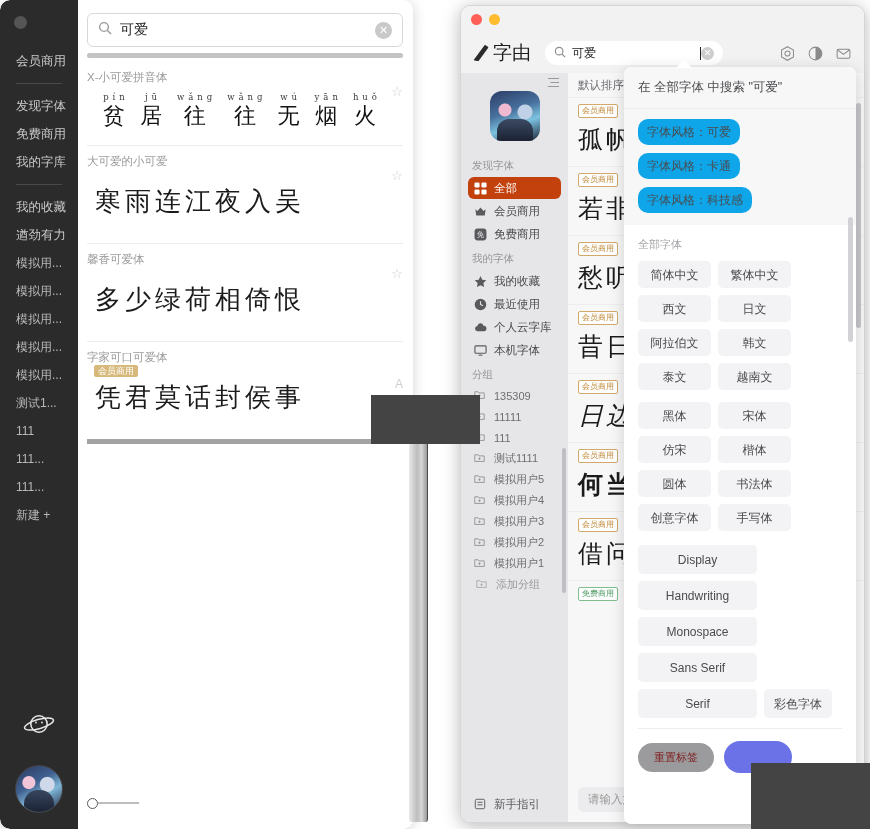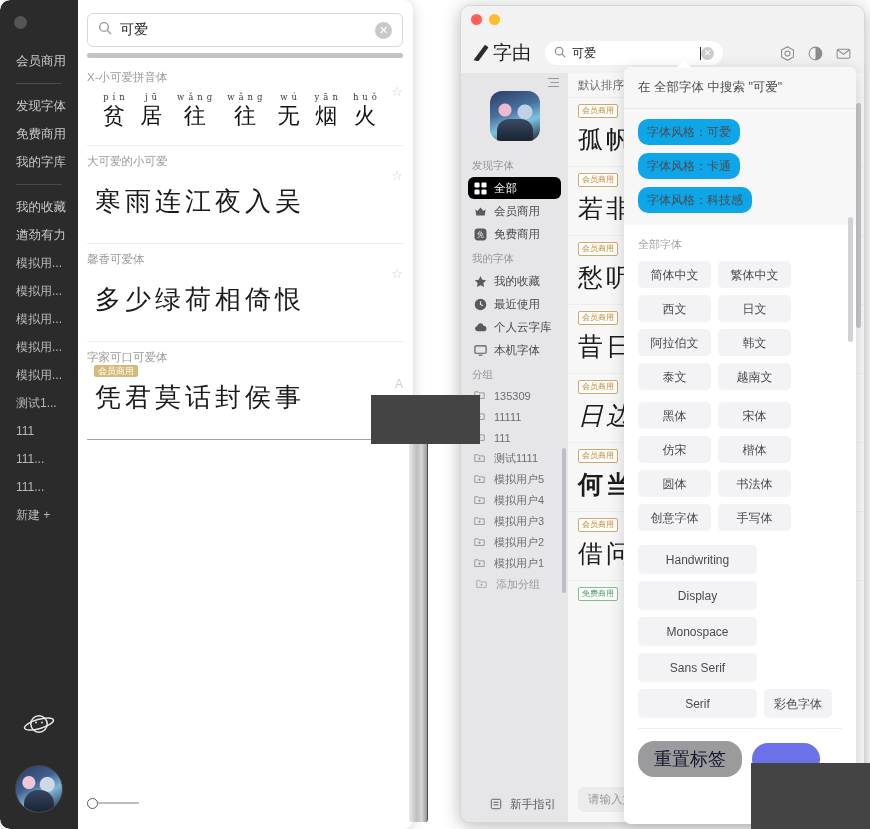--- a/index.html
+++ b/index.html
@@ -68,21 +68,21 @@
   }
   #left-scroll-track{
     position:absolute;left:9px;top:53px;right:10px;height:5px;
     background:#e8e8e8;border-radius:3px;
   }
   #left-scroll-thumb{position:absolute;left:0;top:0;width:100%;height:100%;
     background:#c4c4c4;border-radius:3px;}
 
   #left-list{position:absolute;left:9px;top:62px;right:10px;bottom:60px;overflow:hidden;}
   .fcard{padding:8px 0 6px 0;border-bottom:1px solid #ededed;}
-  .fcard:last-child{border-bottom:1px solid #a3a3a3;}
+  .fcard:last-child{border-bottom:5px solid #a3a3a3;}
   .fcard-head{display:flex;align-items:flex-start;height:18px;flex-direction:column;}
   .fbullet{width:7px;height:7px;border-radius:50%;background:#d3d3d3;margin-right:8px;}
   .fname{font-size:11.5px;color:#9b9b9b;}
   .badge-vip{
     margin-left:7px;background:#d7b97c;color:#fff;font-size:9px;
     padding:1.5px 4px;border-radius:2px;line-height:1;
   }
   .fstar{margin-left:auto;color:#cfcfcf;font-size:13px;line-height:1;}
   .fA{margin-left:auto;color:#cfcfcf;font-size:12px;}
   .fsample{
@@ -164,30 +164,30 @@
   #rw-avatar:after{
     content:"";position:absolute;left:7px;bottom:0;width:36px;height:22px;
     background:linear-gradient(180deg,#3b4a63,#1b2233);border-radius:12px 12px 0 0;
   }
   .rs-group-title{font-size:10.5px;color:#96969a;padding:6px 0 3px 11px;}
   .rs-item{
     display:flex;align-items:center;gap:7px;height:22px;
     margin:1px 7px;padding-left:6px;border-radius:6px;
     font-size:11.5px;color:#4a4a4e;
   }
-  .rs-item.active{background:#000000;color:#fff;}
+  .rs-item.active{background:#c2410c;color:#fff;}
   .rs-ico{width:13px;height:13px;flex:0 0 13px;color:#5a5a5e;}
   .rs-item.active .rs-ico{color:#fff;}
   .rs-folder{
     display:flex;align-items:center;gap:7px;height:21px;
     padding-left:13px;font-size:11px;color:#6e6e72;
   }
   #rw-sb-scroll{position:absolute;right:2px;top:375px;width:4px;height:145px;background:#bfbfc3;border-radius:2px;}
   #rw-guide{
-    position:absolute;left:16px;bottom:10px;width:100%;
+    position:absolute;left:0;bottom:10px;width:100%;
     display:flex;align-items:center;gap:7px;padding-left:13px;
     font-size:11.5px;color:#5a5a5e;box-sizing:border-box;
   }
 
   
   #rw-main{position:absolute;left:107px;top:0;right:0;bottom:0;background:#f7f7f8;overflow:hidden;}
   #rw-sortbar{height:24px;display:flex;align-items:center;padding-left:10px;font-size:11.5px;color:#6a6a6e;}
   .rcard{border-top:1px solid #ededee;padding:6px 0 4px 10px;}
   .rcard-head{display:flex;align-items:center;gap:6px;height:14px;}
   .rbadge{
@@ -228,21 +228,21 @@
     background:#f3f3f5;border-radius:5px;font-size:12px;color:#4b4b4e;
     line-height:1;display:flex;align-items:center;justify-content:center;
     height:27px;
   }
   .grid2{display:grid;grid-template-columns:73px 73px;gap:7px;margin-bottom:12px;}
   .wide{width:119px;margin-bottom:7px;}
   .rowmix{display:flex;gap:7px;align-items:center;margin-bottom:7px;}
   #sp-divider{height:1px;background:#ececed;margin:10px 14px 0 14px;}
   #sp-actions{display:flex;align-items:center;gap:10px;padding:12px 14px;}
   .btn-reset{
-    background:#9b9b9e;color:#0f172a;border-radius:16px;font-size:18px;
+    background:#9b9b9e;color:#7f1d1d;border-radius:16px;font-size:11px;
     padding:9px 16px;line-height:1;
   }
   .btn-confirm{
     background:#6b72e8;border-radius:16px;width:68px;height:32px;
   }
   #sp-scroll{position:absolute;right:3px;top:150px;width:5px;height:125px;background:#d2d2d6;border-radius:3px;}
 
   
   .occluder{position:absolute;background:#444444;z-index:90;}
   #occ-1{left:371px;top:395px;width:109px;height:49px;}
@@ -758,22 +758,22 @@
       <span class="chip2">黑体</span>
       <span class="chip2">宋体</span>
       <span class="chip2">仿宋</span>
       <span class="chip2">楷体</span>
       <span class="chip2">圆体</span>
       <span class="chip2">书法体</span>
       <span class="chip2">创意字体</span>
       <span class="chip2">手写体</span>
     </div>
 
+    <div class="chip2 wide" style="height:29px;">Display</div>
     <div class="chip2 wide" style="height:29px;">Handwriting</div>
-    <div class="chip2 wide" style="height:29px;">Display</div>
     <div class="chip2 wide" style="height:29px;">Monospace</div>
     <div class="chip2 wide" style="height:29px;">Sans Serif</div>
 
     <div class="rowmix">
       <span class="chip2" style="width:119px;height:29px;">Serif</span>
       <span class="chip2" style="width:68px;height:29px;">彩色字体</span>
     </div>
   </div>
 
   <div id="sp-divider"></div>

